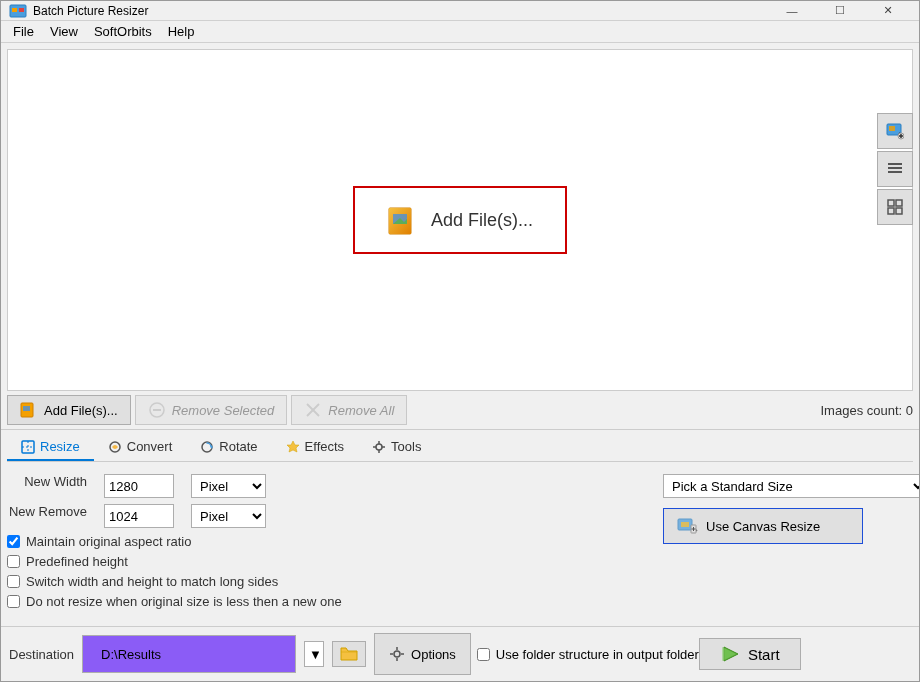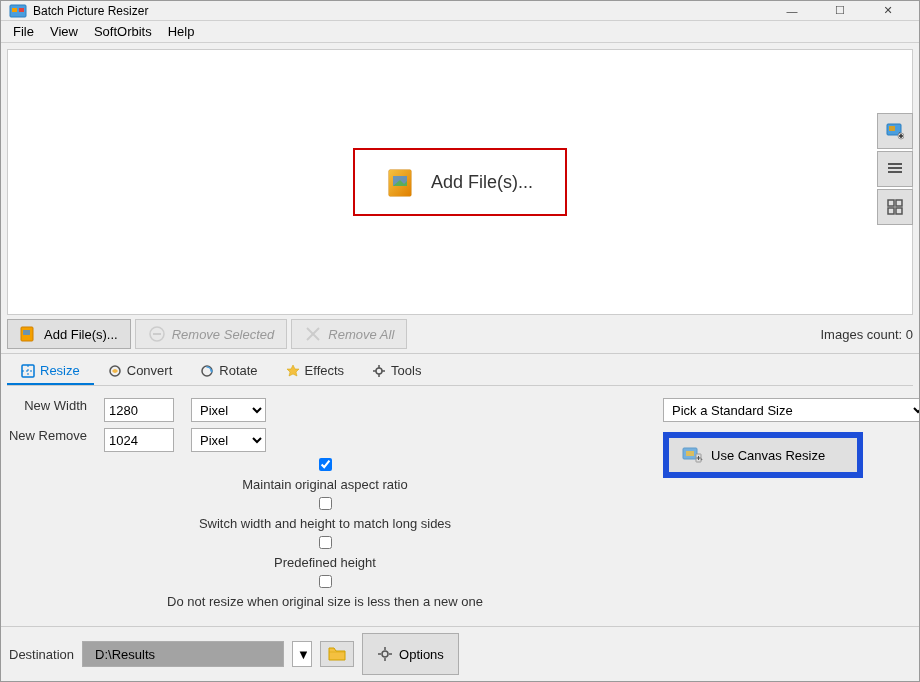--- a/index.html
+++ b/index.html
@@ -264,30 +264,29 @@
       background: white;
     }
 
     .checkbox-row {
       display: flex;
       align-items: center;
       gap: 6px;
       margin-bottom: 5px;
       font-size: 13px;
       color: #333;
-      flex-direction: column;
     }
 
     .use-canvas-btn {
       display: flex;
       align-items: center;
       gap: 8px;
       padding: 6px 12px;
       background: #e0e0e0;
-      border: 6px solid #1d4ed8;
+      border: 1px solid #1d4ed8;
       cursor: pointer;
       font-size: 13px;
       margin-top: 10px;
       width: 200px;
     }
 
     
     .bottom-bar {
       background: #f0f0f0;
       border-top: 1px solid #ccc;
@@ -303,25 +302,25 @@
     }
 
     .dest-label {
       font-size: 13px;
       color: #333;
       white-space: nowrap;
     }
 
     .dest-input {
       flex: 1;
-      height: 26px;
-      border: 1px solid #adadad;
-      padding: 2px 12px;
-      font-size: 13px;
-      background: #a3a3a3;
+      height: 38px;
+      border: 1px solid #adadad;
+      padding: 2px 18px;
+      font-size: 13px;
+      background: #8b5cf6;
     }
 
     .dest-browse-btn {
       width: 34px;
       height: 26px;
       background: #e0e0e0;
       border: 1px solid #adadad;
       display: flex;
       align-items: center;
       justify-content: center;
@@ -553,25 +552,25 @@
               <option>inch</option>
             </select>
           </div>
 
           <div class="checkbox-row">
             <input type="checkbox" checked="" style="">
             <span>Maintain original aspect ratio</span>
           </div>
           <div class="checkbox-row">
             <input type="checkbox" style="">
-            <span>Switch width and height to match long sides</span>
+            <span>Predefined height</span>
           </div>
           <div class="checkbox-row">
             <input type="checkbox" style="">
-            <span>Predefined height</span>
+            <span>Switch width and height to match long sides</span>
           </div>
           <div class="checkbox-row">
             <input type="checkbox" style="">
             <span>Do not resize when original size is less then a new one</span>
           </div>
         </div>
 
         <div class="resize-right">
 
           <div style="margin-bottom: 10px;">
@@ -618,15 +617,30 @@
           <svg width="16" height="16" viewBox="0 0 16 16">
             <circle cx="8" cy="8" r="3" fill="none" stroke="#555" stroke-width="1.5"></circle>
             <line x1="8" y1="1" x2="8" y2="4" stroke="#555" stroke-width="1.5"></line>
             <line x1="8" y1="12" x2="8" y2="15" stroke="#555" stroke-width="1.5"></line>
             <line x1="1" y1="8" x2="4" y2="8" stroke="#555" stroke-width="1.5"></line>
             <line x1="12" y1="8" x2="15" y2="8" stroke="#555" stroke-width="1.5"></line>
           </svg>
           <span>Options</span>
         </button>
       </div>
+      <div class="bottom-controls-row">
+        <div class="folder-structure-check">
+          <input type="checkbox" style="">
+          <span>Use folder structure in output folder</span>
+        </div>
+        <div class="right-buttons">
+          <button class="start-btn">
+            <svg width="20" height="20" viewBox="0 0 20 20">
+              <polygon points="4,3 18,10 4,17" fill="#60b040" stroke="#409020" stroke-width="1"></polygon>
+              <polygon points="2,3 16,10 2,17" fill="#80d060" opacity="0.5"></polygon>
+            </svg>
+            <span>Start</span>
+          </button>
+        </div>
+      </div>
     </div>
   </div>
 </div>
 
 </body></html>

